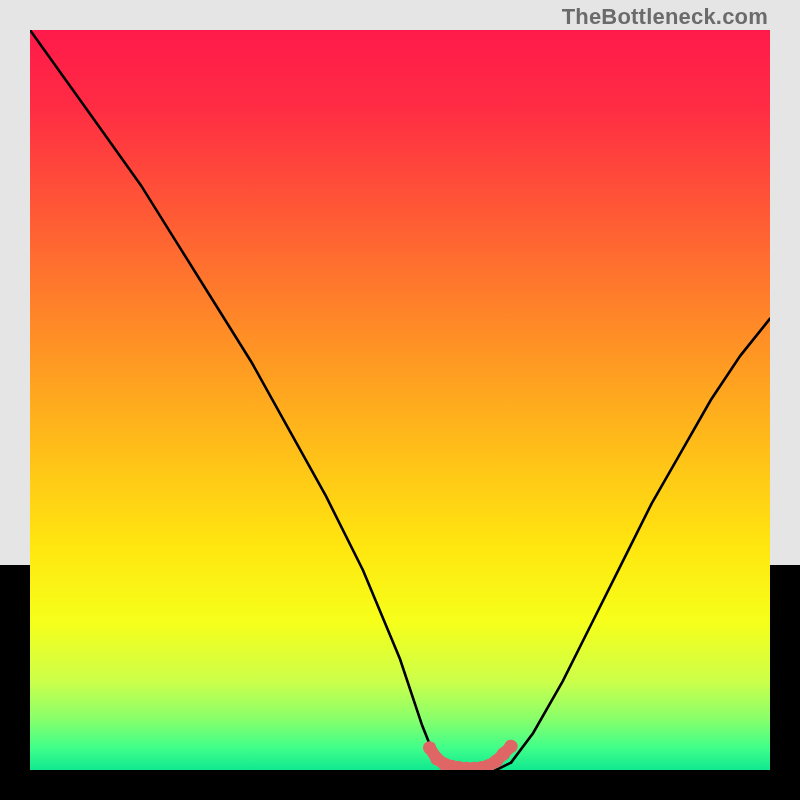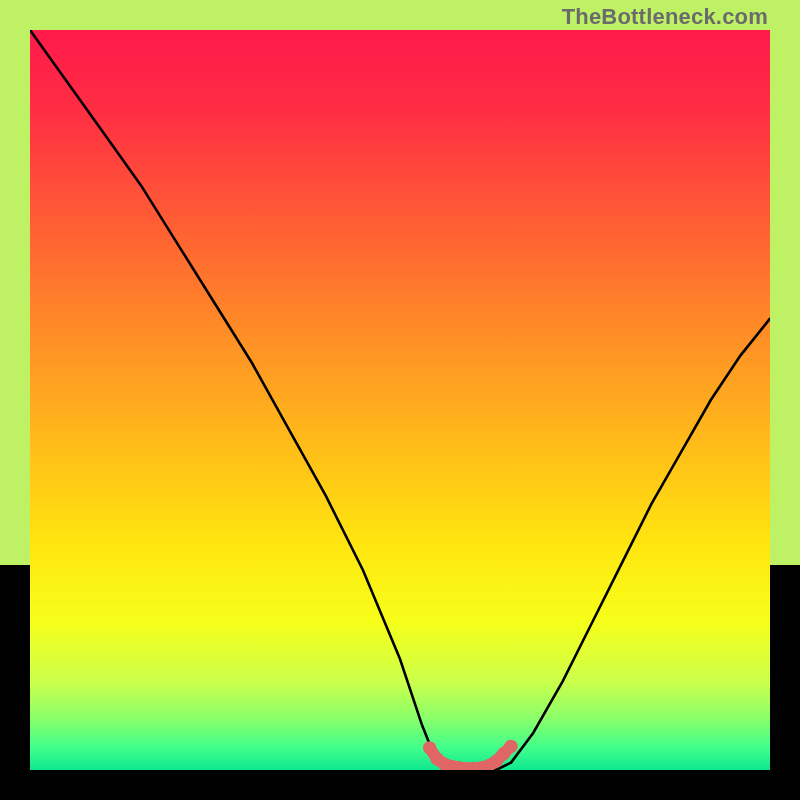--- a/index.html
+++ b/index.html
@@ -9,21 +9,21 @@
     height: 800px;
     background: #000;
     overflow: hidden;
   }
   .frame {
     position: absolute;
     left: 0;
     top: 0;
     width: 800px;
     height: 565px;
-    background: #bef264;
+    background: #e5e5e5;
   }
   .plot {
     position: absolute;
     left: 30px;
     top: 30px;
     width: 740px;
     height: 740px;
     overflow: hidden;
   }
   .gradient {

